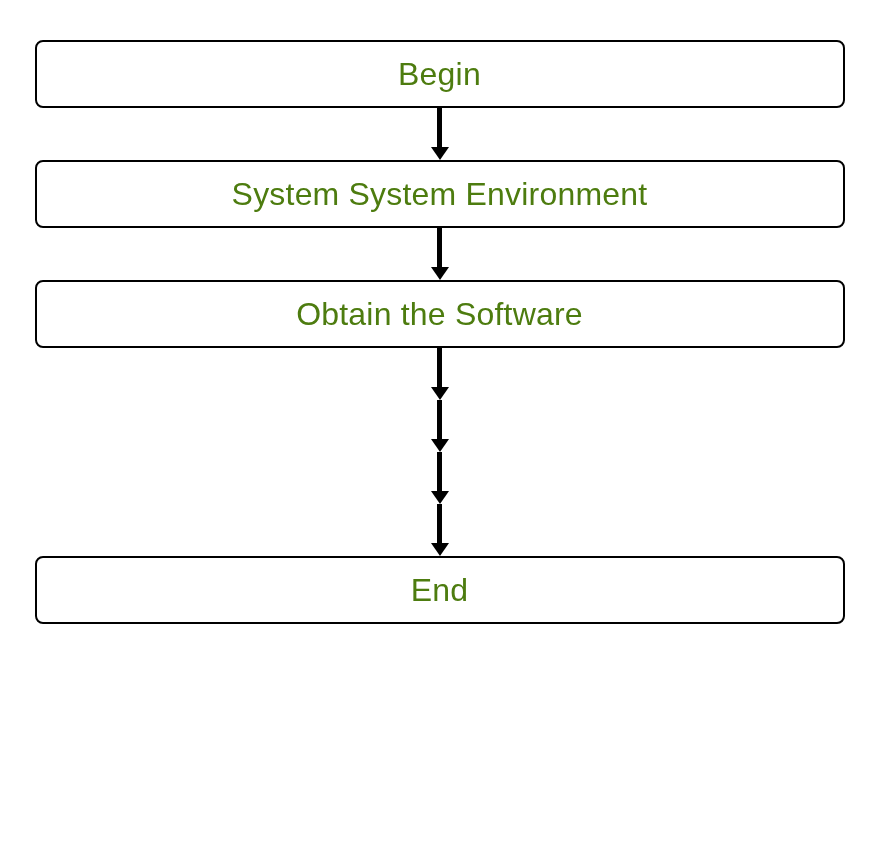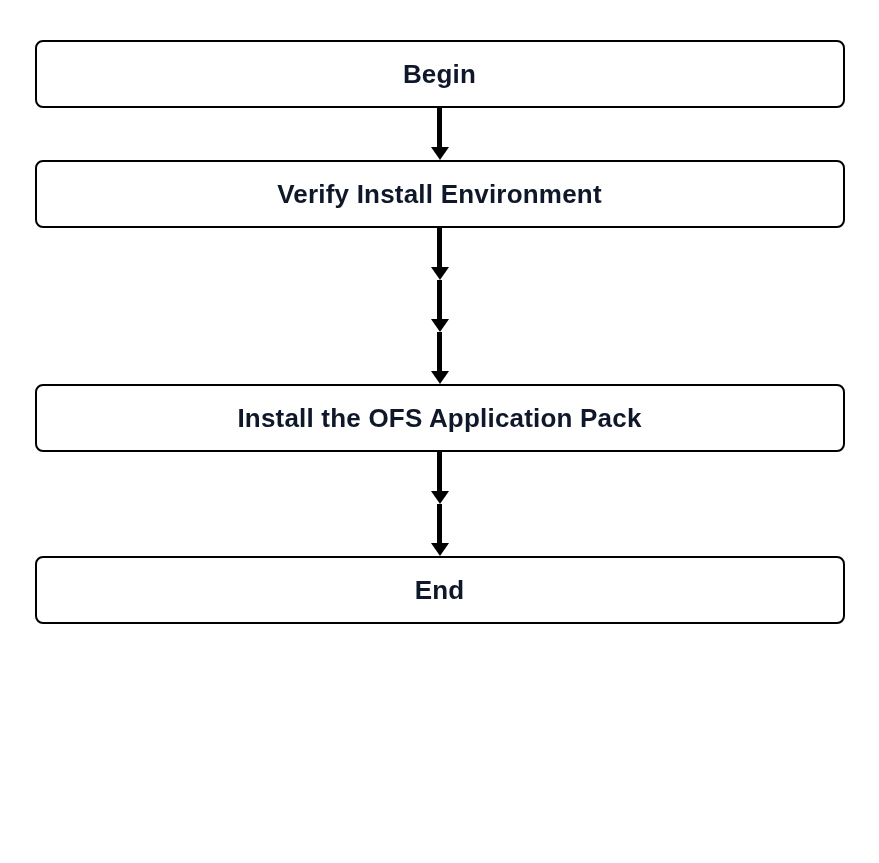--- a/index.html
+++ b/index.html
@@ -29,23 +29,23 @@
     height: 68px;
     flex: 0 0 auto;
     border: 2px solid #000000;
     border-radius: 8px;
     background: #ffffff;
     display: flex;
     align-items: center;
     justify-content: center;
   }
   .node-label {
-    font-size: 26px;
-    font-weight: 700;
-    color: #0f172a;
+    font-size: 32px;
+    font-weight: 400;
+    color: #4d7c0f;
     letter-spacing: 0.2px;
     white-space: nowrap;
   }
   .arrow {
     height: 52px;
     flex: 0 0 auto;
     display: flex;
     flex-direction: column;
     align-items: center;
   }
@@ -70,49 +70,49 @@
   <div class="node">
     <span class="node-label">Begin</span>
   </div>
 
   <div class="arrow">
     <div class="arrow-line"></div>
     <div class="arrow-head"></div>
   </div>
 
   <div class="node">
-    <span class="node-label">Verify Install Environment</span>
+    <span class="node-label">System System Environment</span>
+  </div>
+
+  <div class="arrow">
+    <div class="arrow-line"></div>
+    <div class="arrow-head"></div>
+  </div>
+
+  <div class="node">
+    <span class="node-label">Obtain the Software</span>
   </div>
 
   <div class="arrow">
     <div class="arrow-line"></div>
     <div class="arrow-head"></div>
   </div>
 
 
   <div class="arrow">
     <div class="arrow-line"></div>
     <div class="arrow-head"></div>
   </div>
 
 
   <div class="arrow">
     <div class="arrow-line"></div>
     <div class="arrow-head"></div>
   </div>
 
-  <div class="node">
-    <span class="node-label">Install the OFS Application Pack</span>
-  </div>
-
-  <div class="arrow">
-    <div class="arrow-line"></div>
-    <div class="arrow-head"></div>
-  </div>
-
 
   <div class="arrow">
     <div class="arrow-line"></div>
     <div class="arrow-head"></div>
   </div>
 
   <div class="node">
     <span class="node-label">End</span>
   </div>
 

